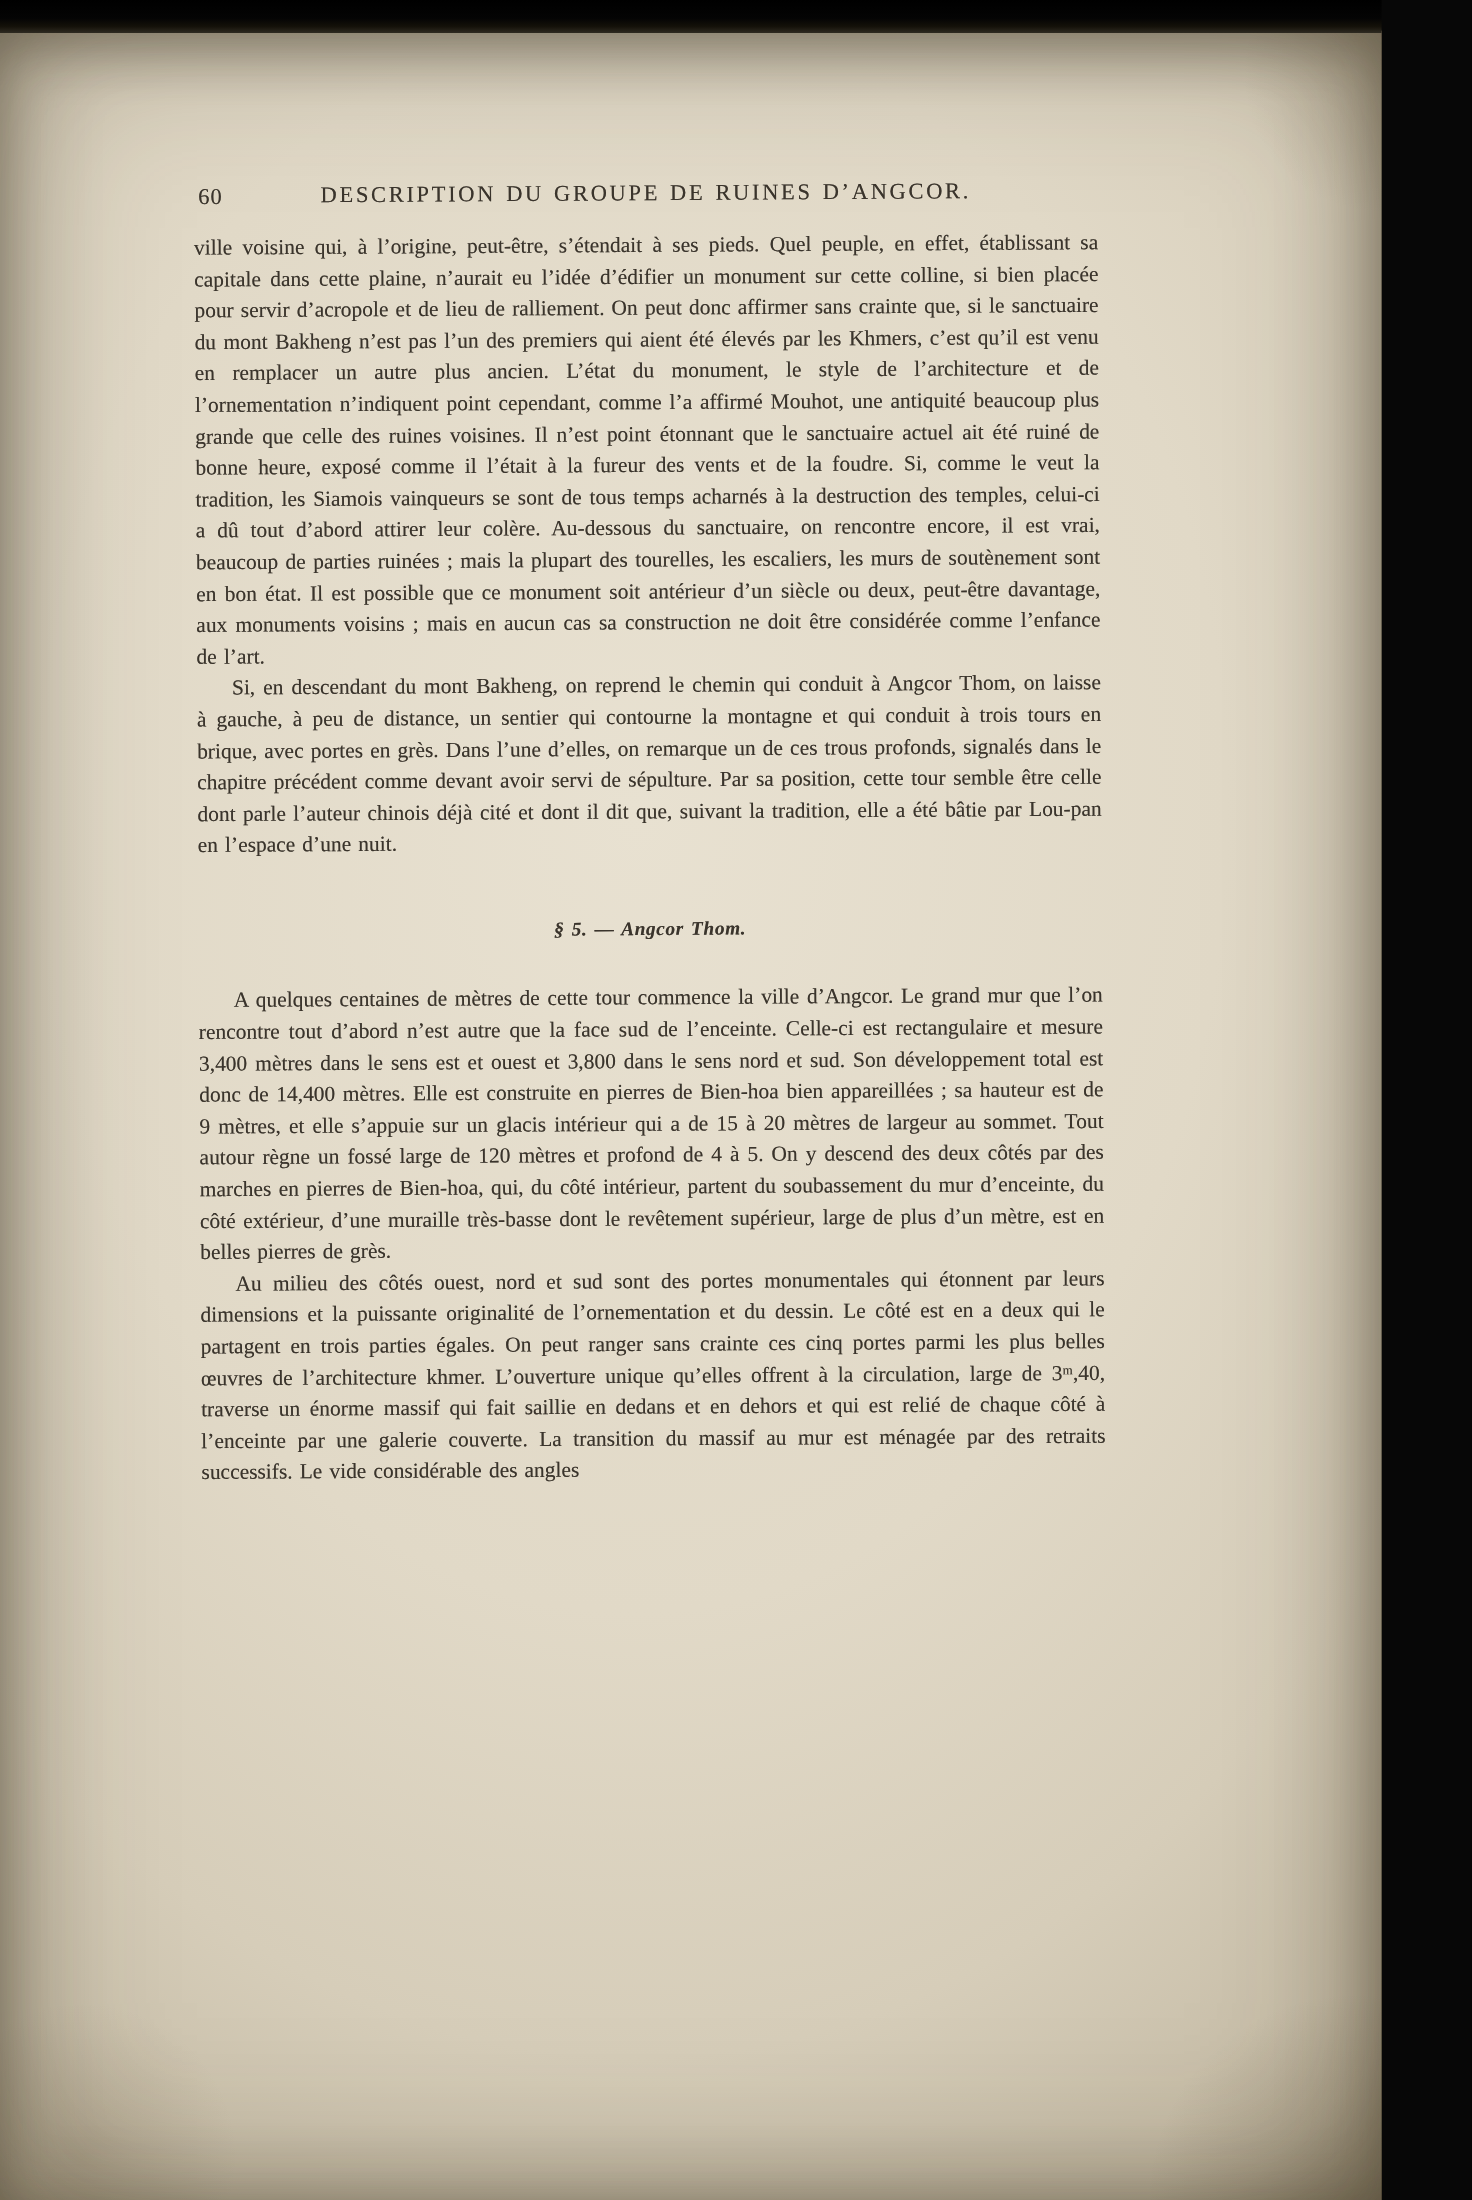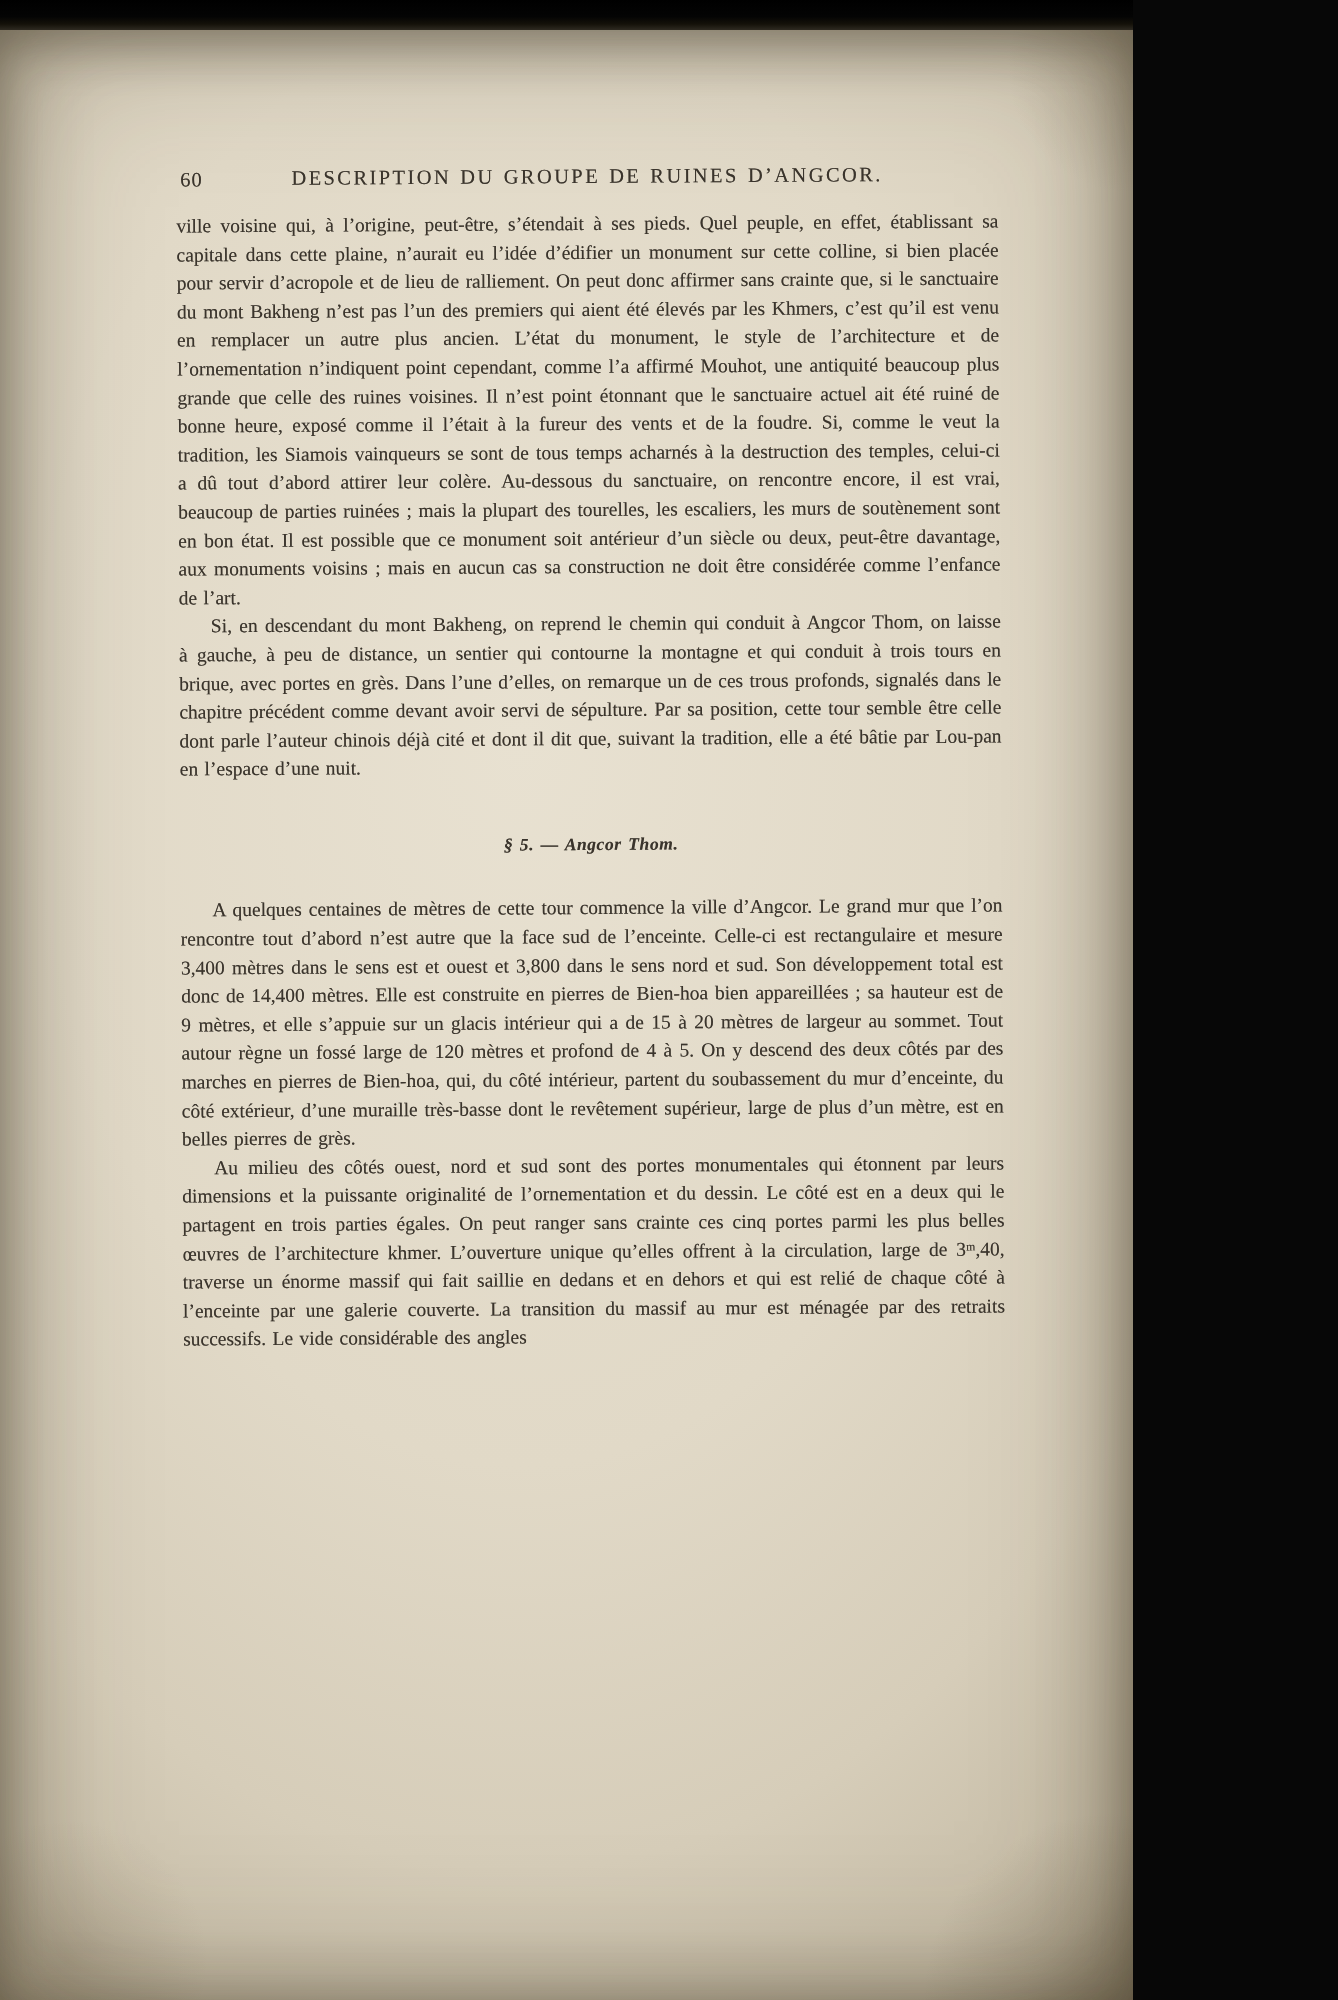--- a/index.html
+++ b/index.html
@@ -6,21 +6,21 @@
     margin: 0;
     padding: 0;
     width: 1338px;
     height: 2000px;
     background: #070707;
     overflow: hidden;
     font-family: "Liberation Serif", "DejaVu Serif", serif;
   }
   .photo {
     position: relative;
-    width: 1133px;
+    width: 1256px;
     height: 2000px;
   }
   .top-strip {
     position: absolute;
     top: 0; left: 0; right: 0;
     height: 30px;
     background: linear-gradient(180deg, #000 0%, #040404 55%, #141109 80%, #2e2a21 100%);
     z-index: 2;
   }
   .paper {

